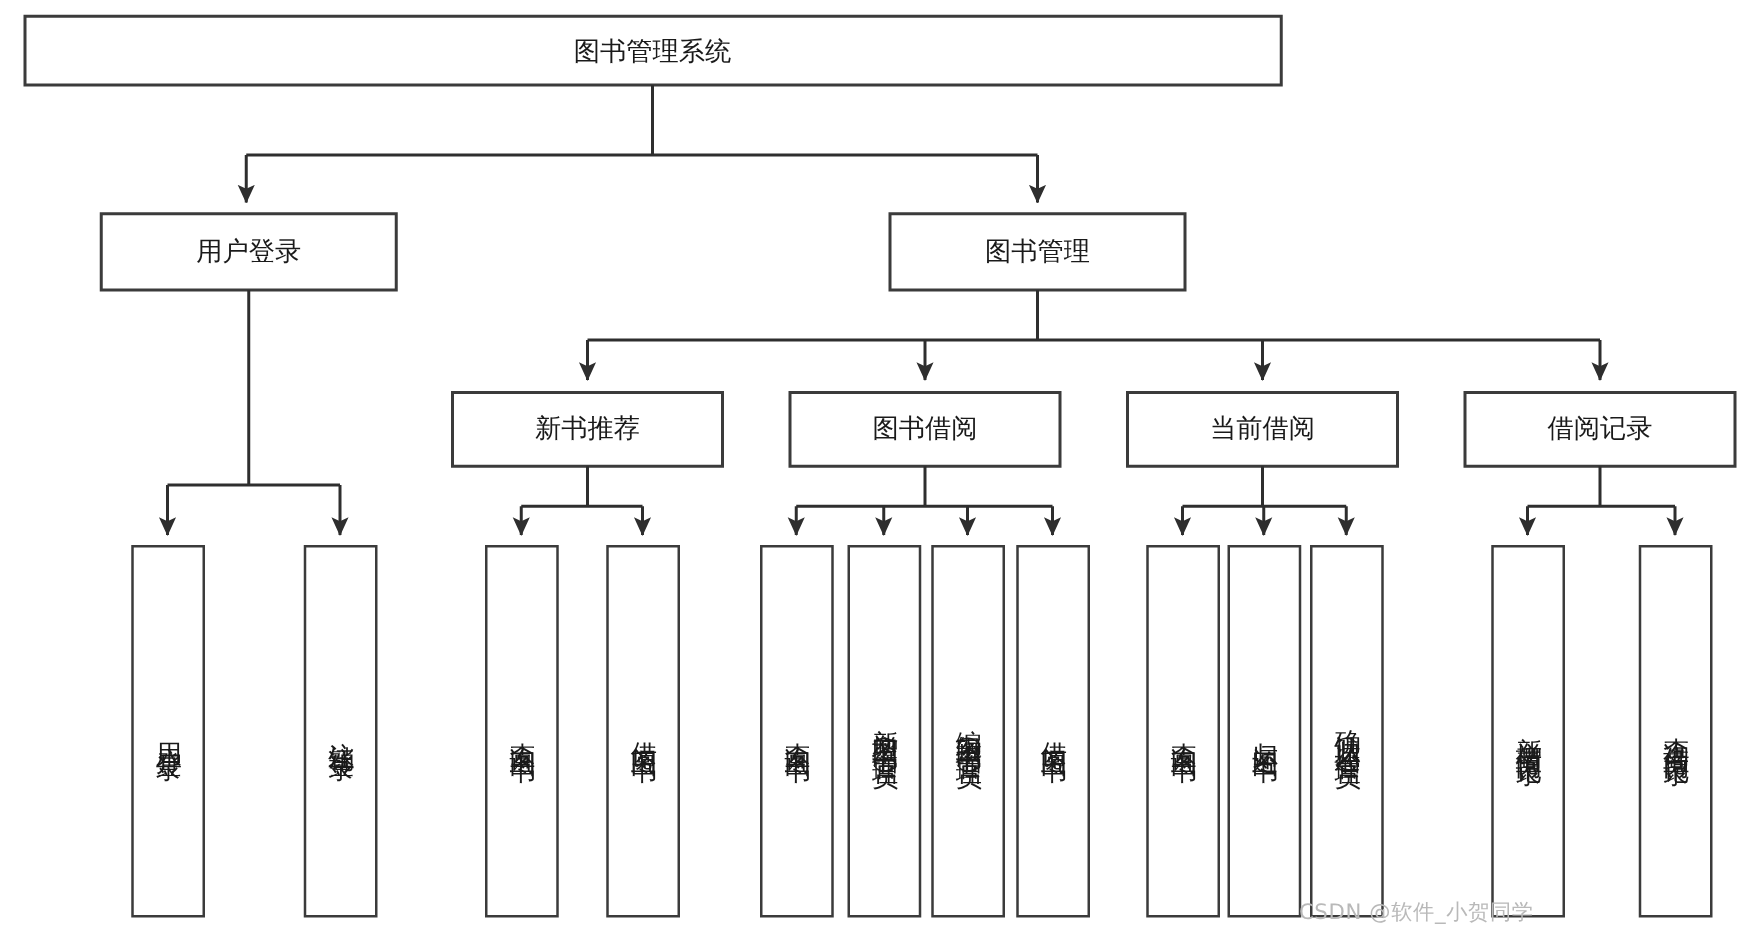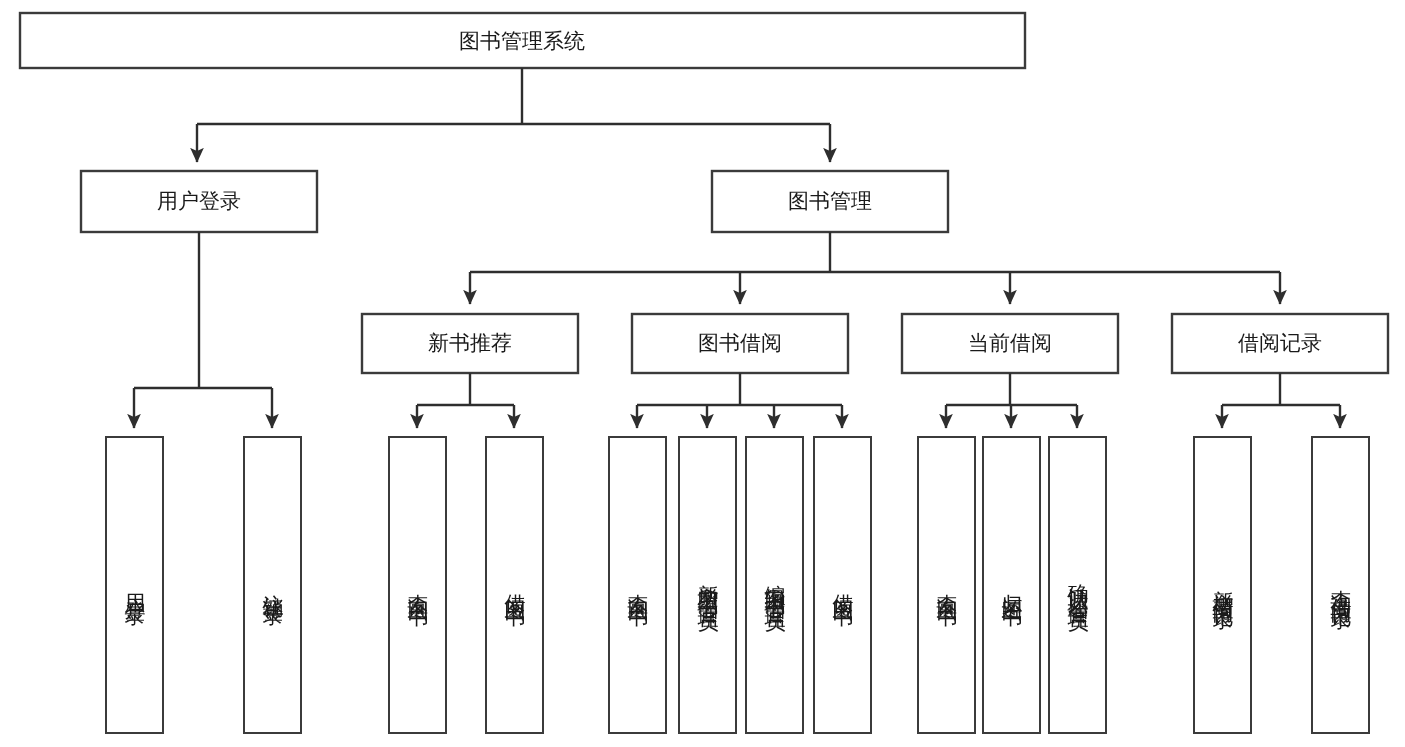--- a/index.html
+++ b/index.html
@@ -219,14 +219,15 @@
     <span class="vtext">确认归还（管理员）</span>
   </div>
 
   <div class="leaf" style="left:1193px; top:436px; width:59px; height:298px;">
     <span class="vtext">新增借阅记录</span>
   </div>
   <div class="leaf" style="left:1311px; top:436px; width:59px; height:298px;">
     <span class="vtext">查询借阅记录</span>
   </div>
 
+  <div class="watermark">CSDN @软件_小贺同学</div>
 
 </div>
 
 </body></html>

